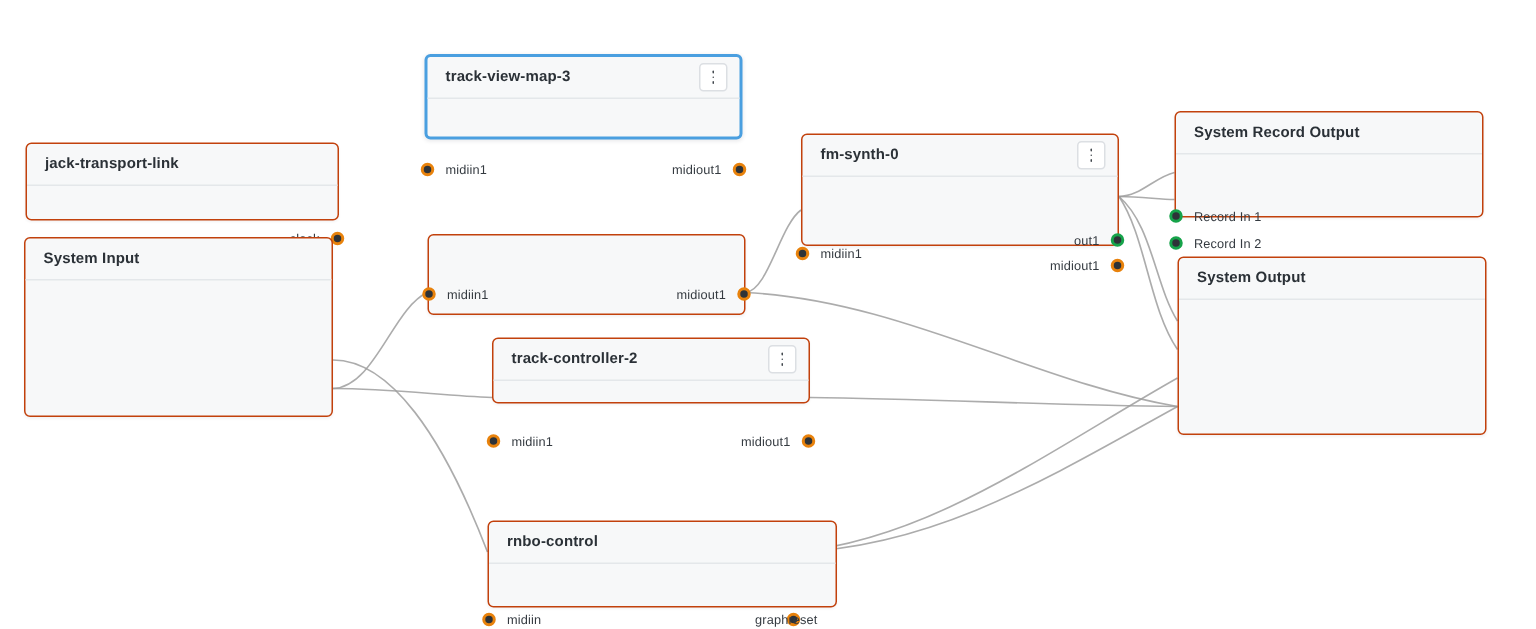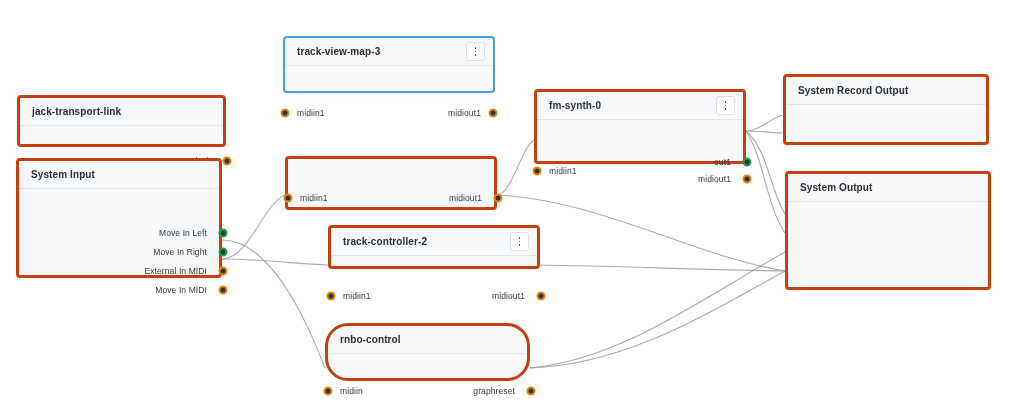--- a/index.html
+++ b/index.html
@@ -28,21 +28,21 @@
   }
   .edge {
     fill: none;
     stroke: #9e9e9e;
     stroke-width: 1.1;
     opacity: 0.85;
   }
   .node {
     position: absolute;
     background: #f7f8f9;
-    border: 3px solid #c2410c;
+    border: 1px solid #c2410c;
     border-radius: 4px;
     box-sizing: border-box;
     box-shadow: 0 1px 2px rgba(16,24,40,0.05);
   }
   .node.selected {
     border: 2px solid #4a9fe0;
     box-shadow: 0 1px 3px rgba(16,24,40,0.10);
   }
   .node-header {
     height: 28px;
@@ -169,38 +169,20 @@
           <span class="dot midi" style="top: 35px; left: 207px;"></span>
           <div class="port-row out" style="top: 35px;">
             <span class="port-label">clock</span>
           </div>
         </div>
       </div>
       <div class="node" style="left: 16px; top: 158px; width: 206px; height: 120px;">
         <div class="node-header">
           <span class="node-title">System Input</span>
         </div>
-        <div class="node-body" style="height: 91px;">
-          <span class="dot audio" style="top: 44px; left: 204px;"></span>
-          <div class="port-row out" style="top: 44px;">
-            <span class="port-label">Move In Left</span>
-          </div>
-          <span class="dot audio" style="top: 63px; left: 204px;"></span>
-          <div class="port-row out" style="top: 63px;">
-            <span class="port-label">Move In Right</span>
-          </div>
-          <span class="dot midi" style="top: 82px; left: 204px;"></span>
-          <div class="port-row out" style="top: 82px;">
-            <span class="port-label">External In MIDI</span>
-          </div>
-          <span class="dot midi" style="top: 101px; left: 204px;"></span>
-          <div class="port-row out" style="top: 101px;">
-            <span class="port-label">Move In MIDI</span>
-          </div>
-        </div>
       </div>
       <div class="node" style="left: 285px; top: 156px; width: 212px; height: 54px;">
         <div class="node-body" style="height: 25px;">
           <span class="dot midi" style="top: 39px; left: 0px;"></span>
           <div class="port-row in" style="top: 39px;">
             <span class="port-label">midiin1</span>
           </div>
           <span class="dot midi" style="top: 39px; left: 210px;"></span>
           <div class="port-row out" style="top: 39px;">
             <span class="port-label">midiout1</span>
@@ -244,39 +226,49 @@
           <span class="dot midi" style="top: 40px; left: 0px;"></span>
           <div class="port-row in" style="top: 40px;">
             <span class="port-label">midiin1</span>
           </div>
           <span class="dot midi" style="top: 40px; left: 210px;"></span>
           <div class="port-row out" style="top: 40px;">
             <span class="port-label">midiout1</span>
           </div>
         </div>
       </div>
-      <div class="node" style="left: 325px; top: 323px; width: 205px; height: 58px; border-radius: 23px;">
+      <div class="node" style="left: 325px; top: 347px; width: 233px; height: 58px;">
         <div class="node-header">
           <span class="node-title">rnbo-control</span>
         </div>
         <div class="node-body" style="height: 29px;">
           <span class="dot midi" style="top: 37px; left: 0px;"></span>
           <div class="port-row in" style="top: 37px; justify-content: center;">
             <span class="port-label">midiin</span>
           </div>
           <span class="dot midi" style="top: 37px; left: 203px;"></span>
           <div class="port-row out" style="top: 37px;">
             <span class="port-label">graphreset</span>
           </div>
         </div>
       </div>
       <div class="node" style="left: 783px; top: 74px; width: 206px; height: 71px;">
         <div class="node-header">
           <span class="node-title">System Record Output</span>
         </div>
+        <div class="node-body" style="height: 42px;">
+          <span class="dot audio" style="top: 41px; left: 0px;"></span>
+          <div class="port-row in" style="top: 41px;">
+            <span class="port-label">Record In 1</span>
+          </div>
+          <span class="dot audio" style="top: 59px; left: 0px;"></span>
+          <div class="port-row in" style="top: 59px;">
+            <span class="port-label">Record In 2</span>
+          </div>
+        </div>
       </div>
       <div class="node" style="left: 785px; top: 171px; width: 206px; height: 119px;">
         <div class="node-header">
           <span class="node-title">System Output</span>
         </div>
       </div>
     </div>
 
 </div>
 

